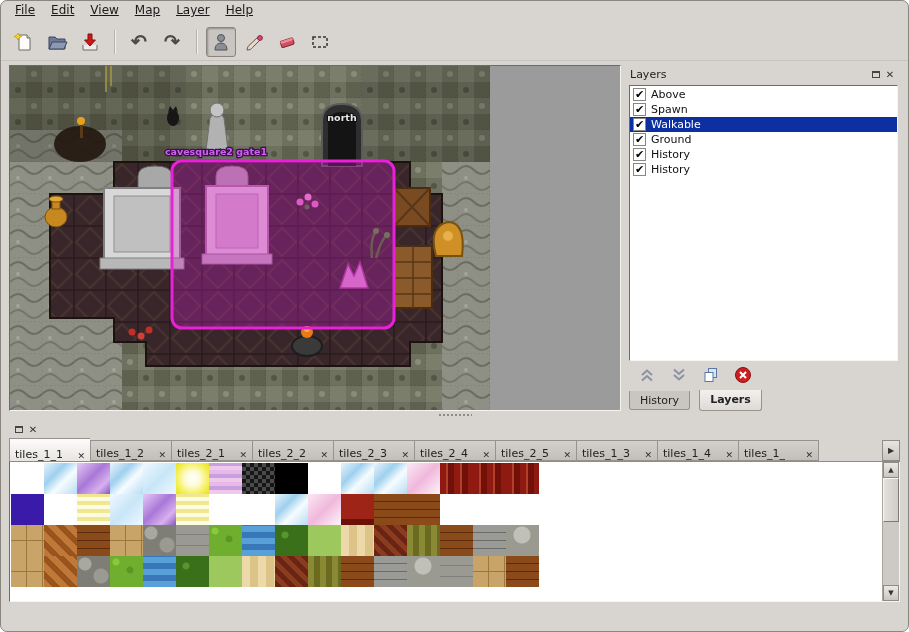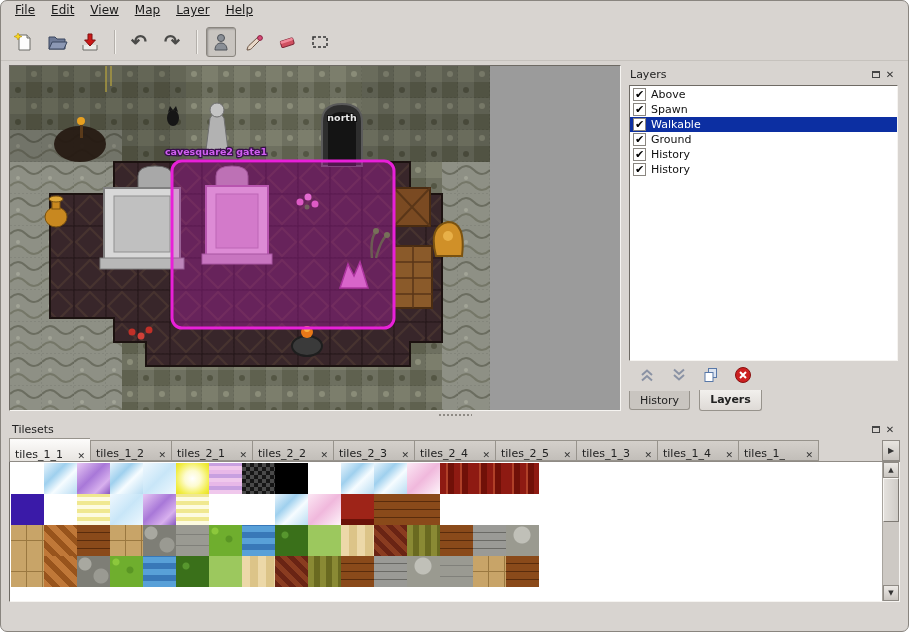--- a/index.html
+++ b/index.html
@@ -338,21 +338,20 @@
         </div>
     </div>
   </div>
 
   <div class="hsplit">
       <div class="grip"></div>
     </div>
 
   <div class="tilesets-dock">
     <div class="dock-title">
-      <span class="title-text">Tilesets</span>
       <span class="dock-btn">
           <span class="float-glyph"></span>
         </span>
       <span class="dock-btn">
           <span>✕</span>
         </span>
     </div>
     <div class="ts-tabrow">
       <div class="ts-tabs">
           <div class="ts-tab active">

